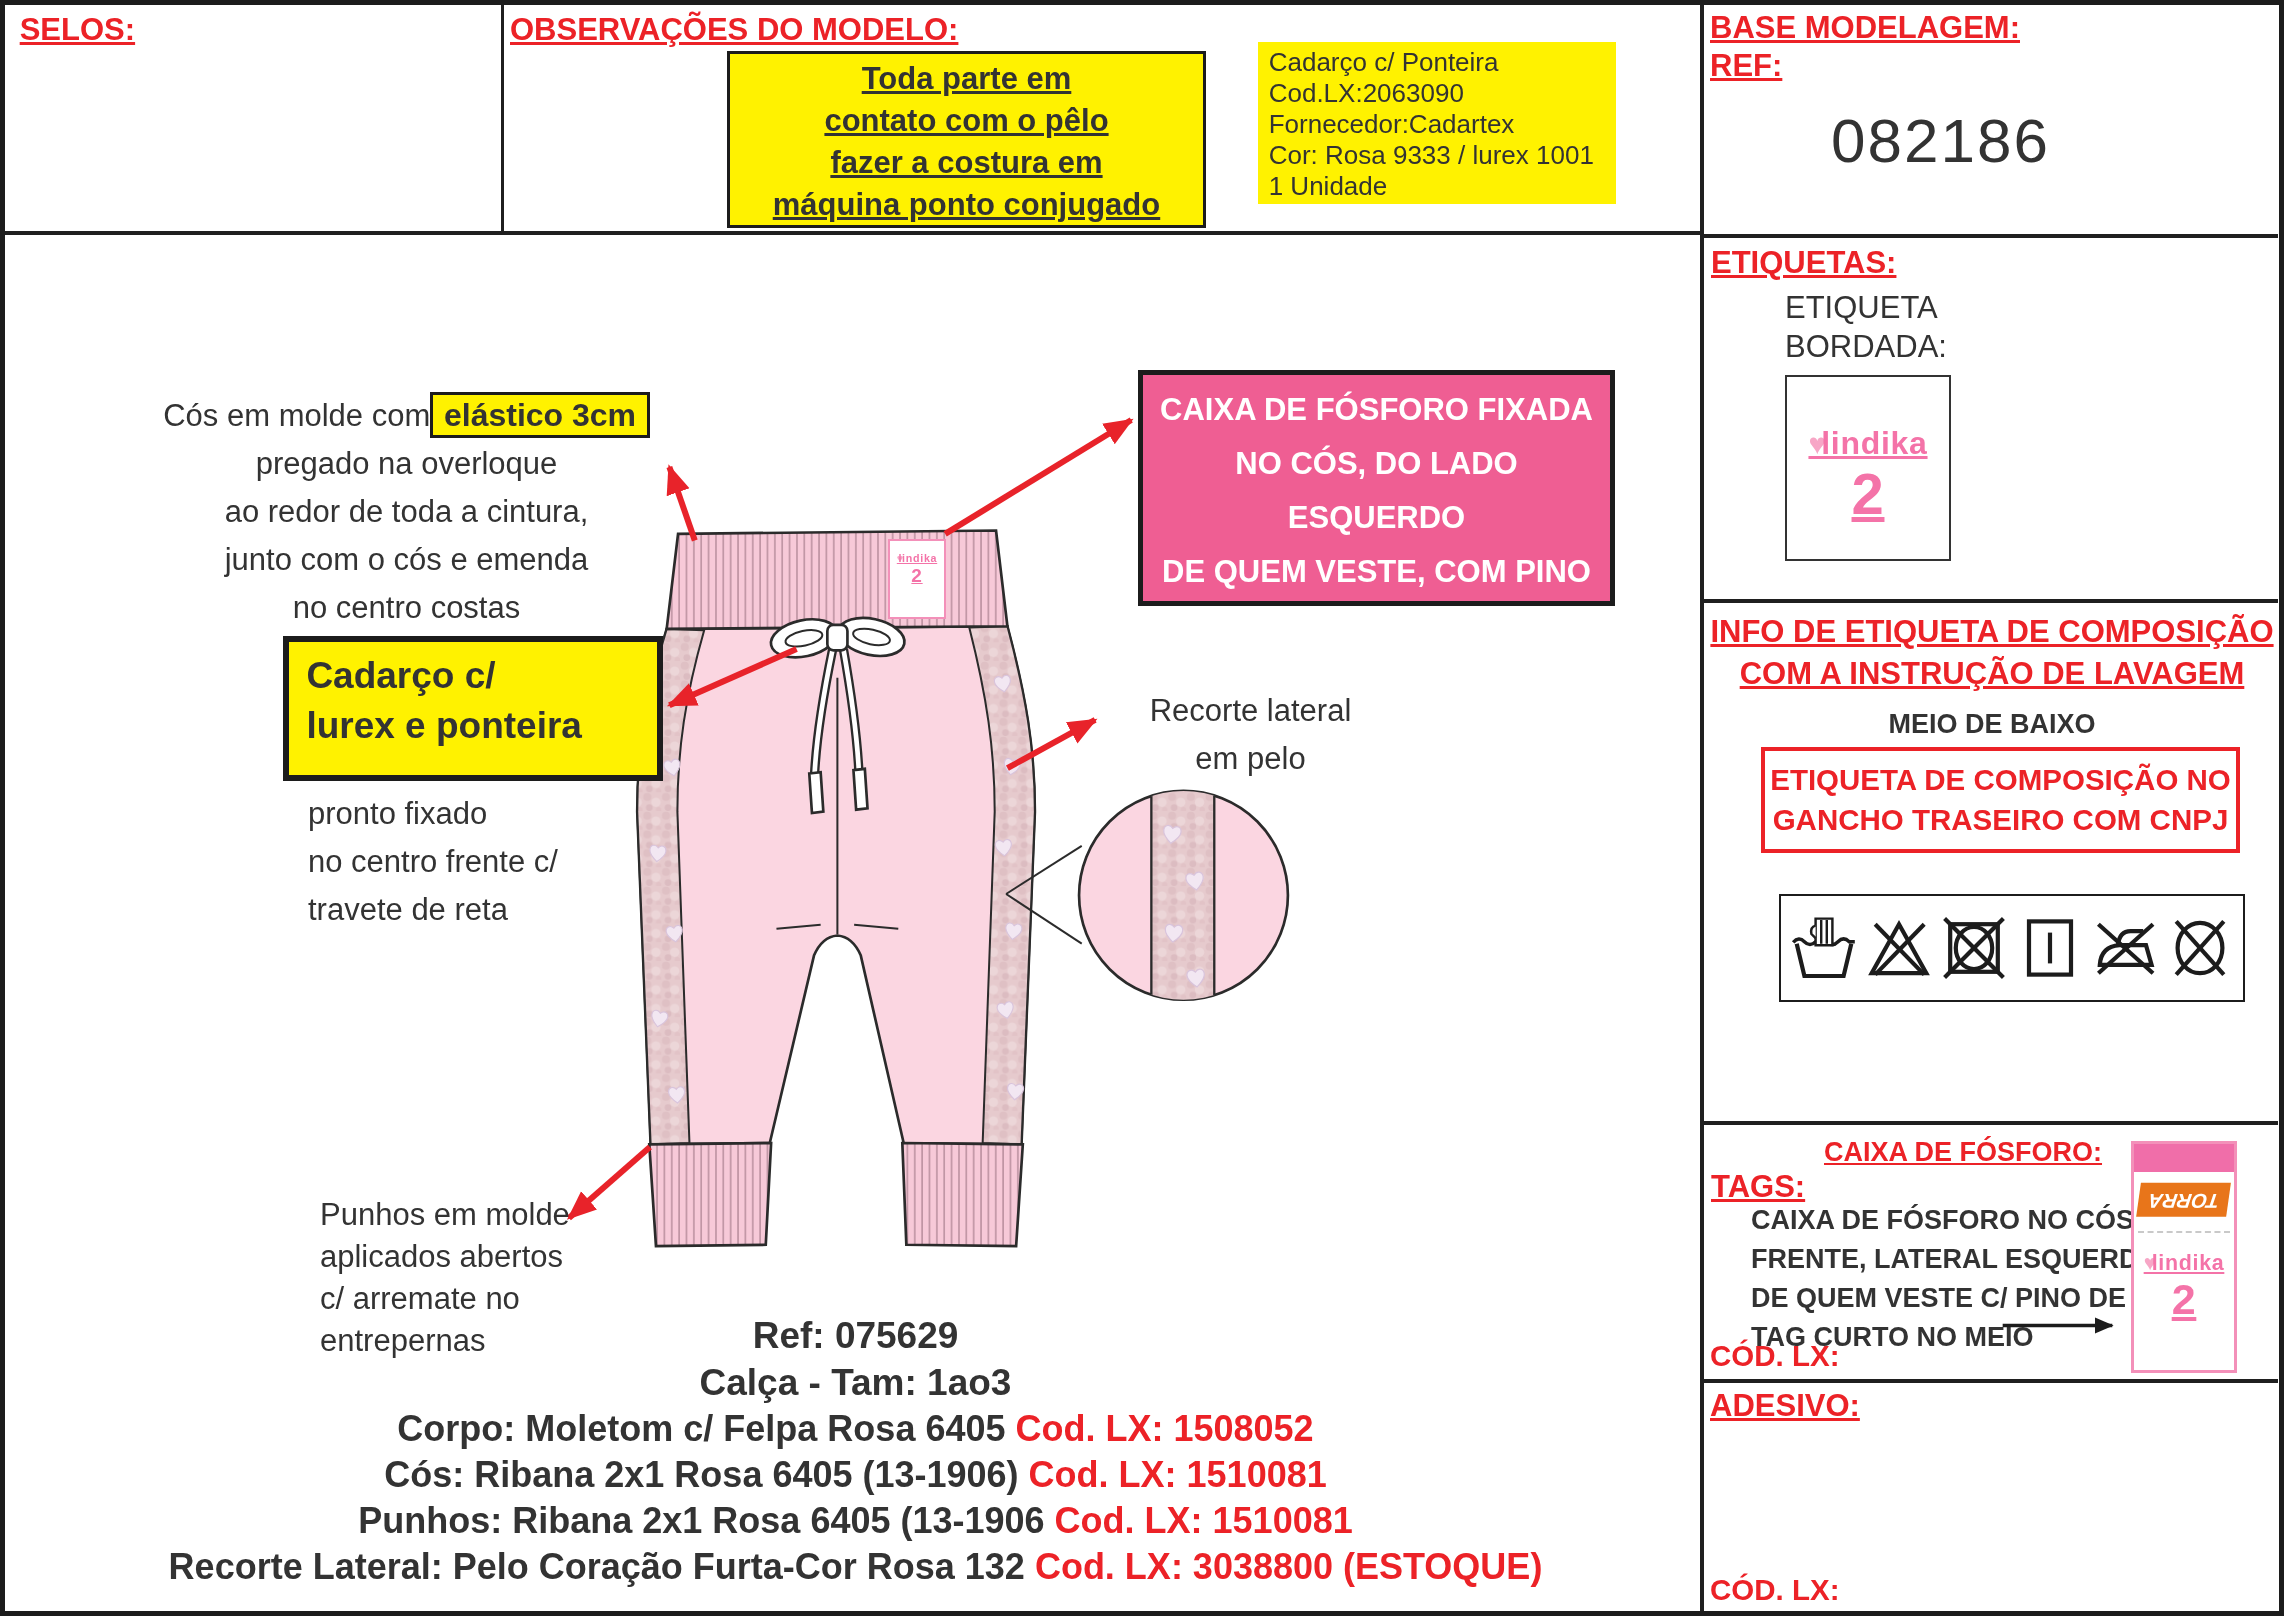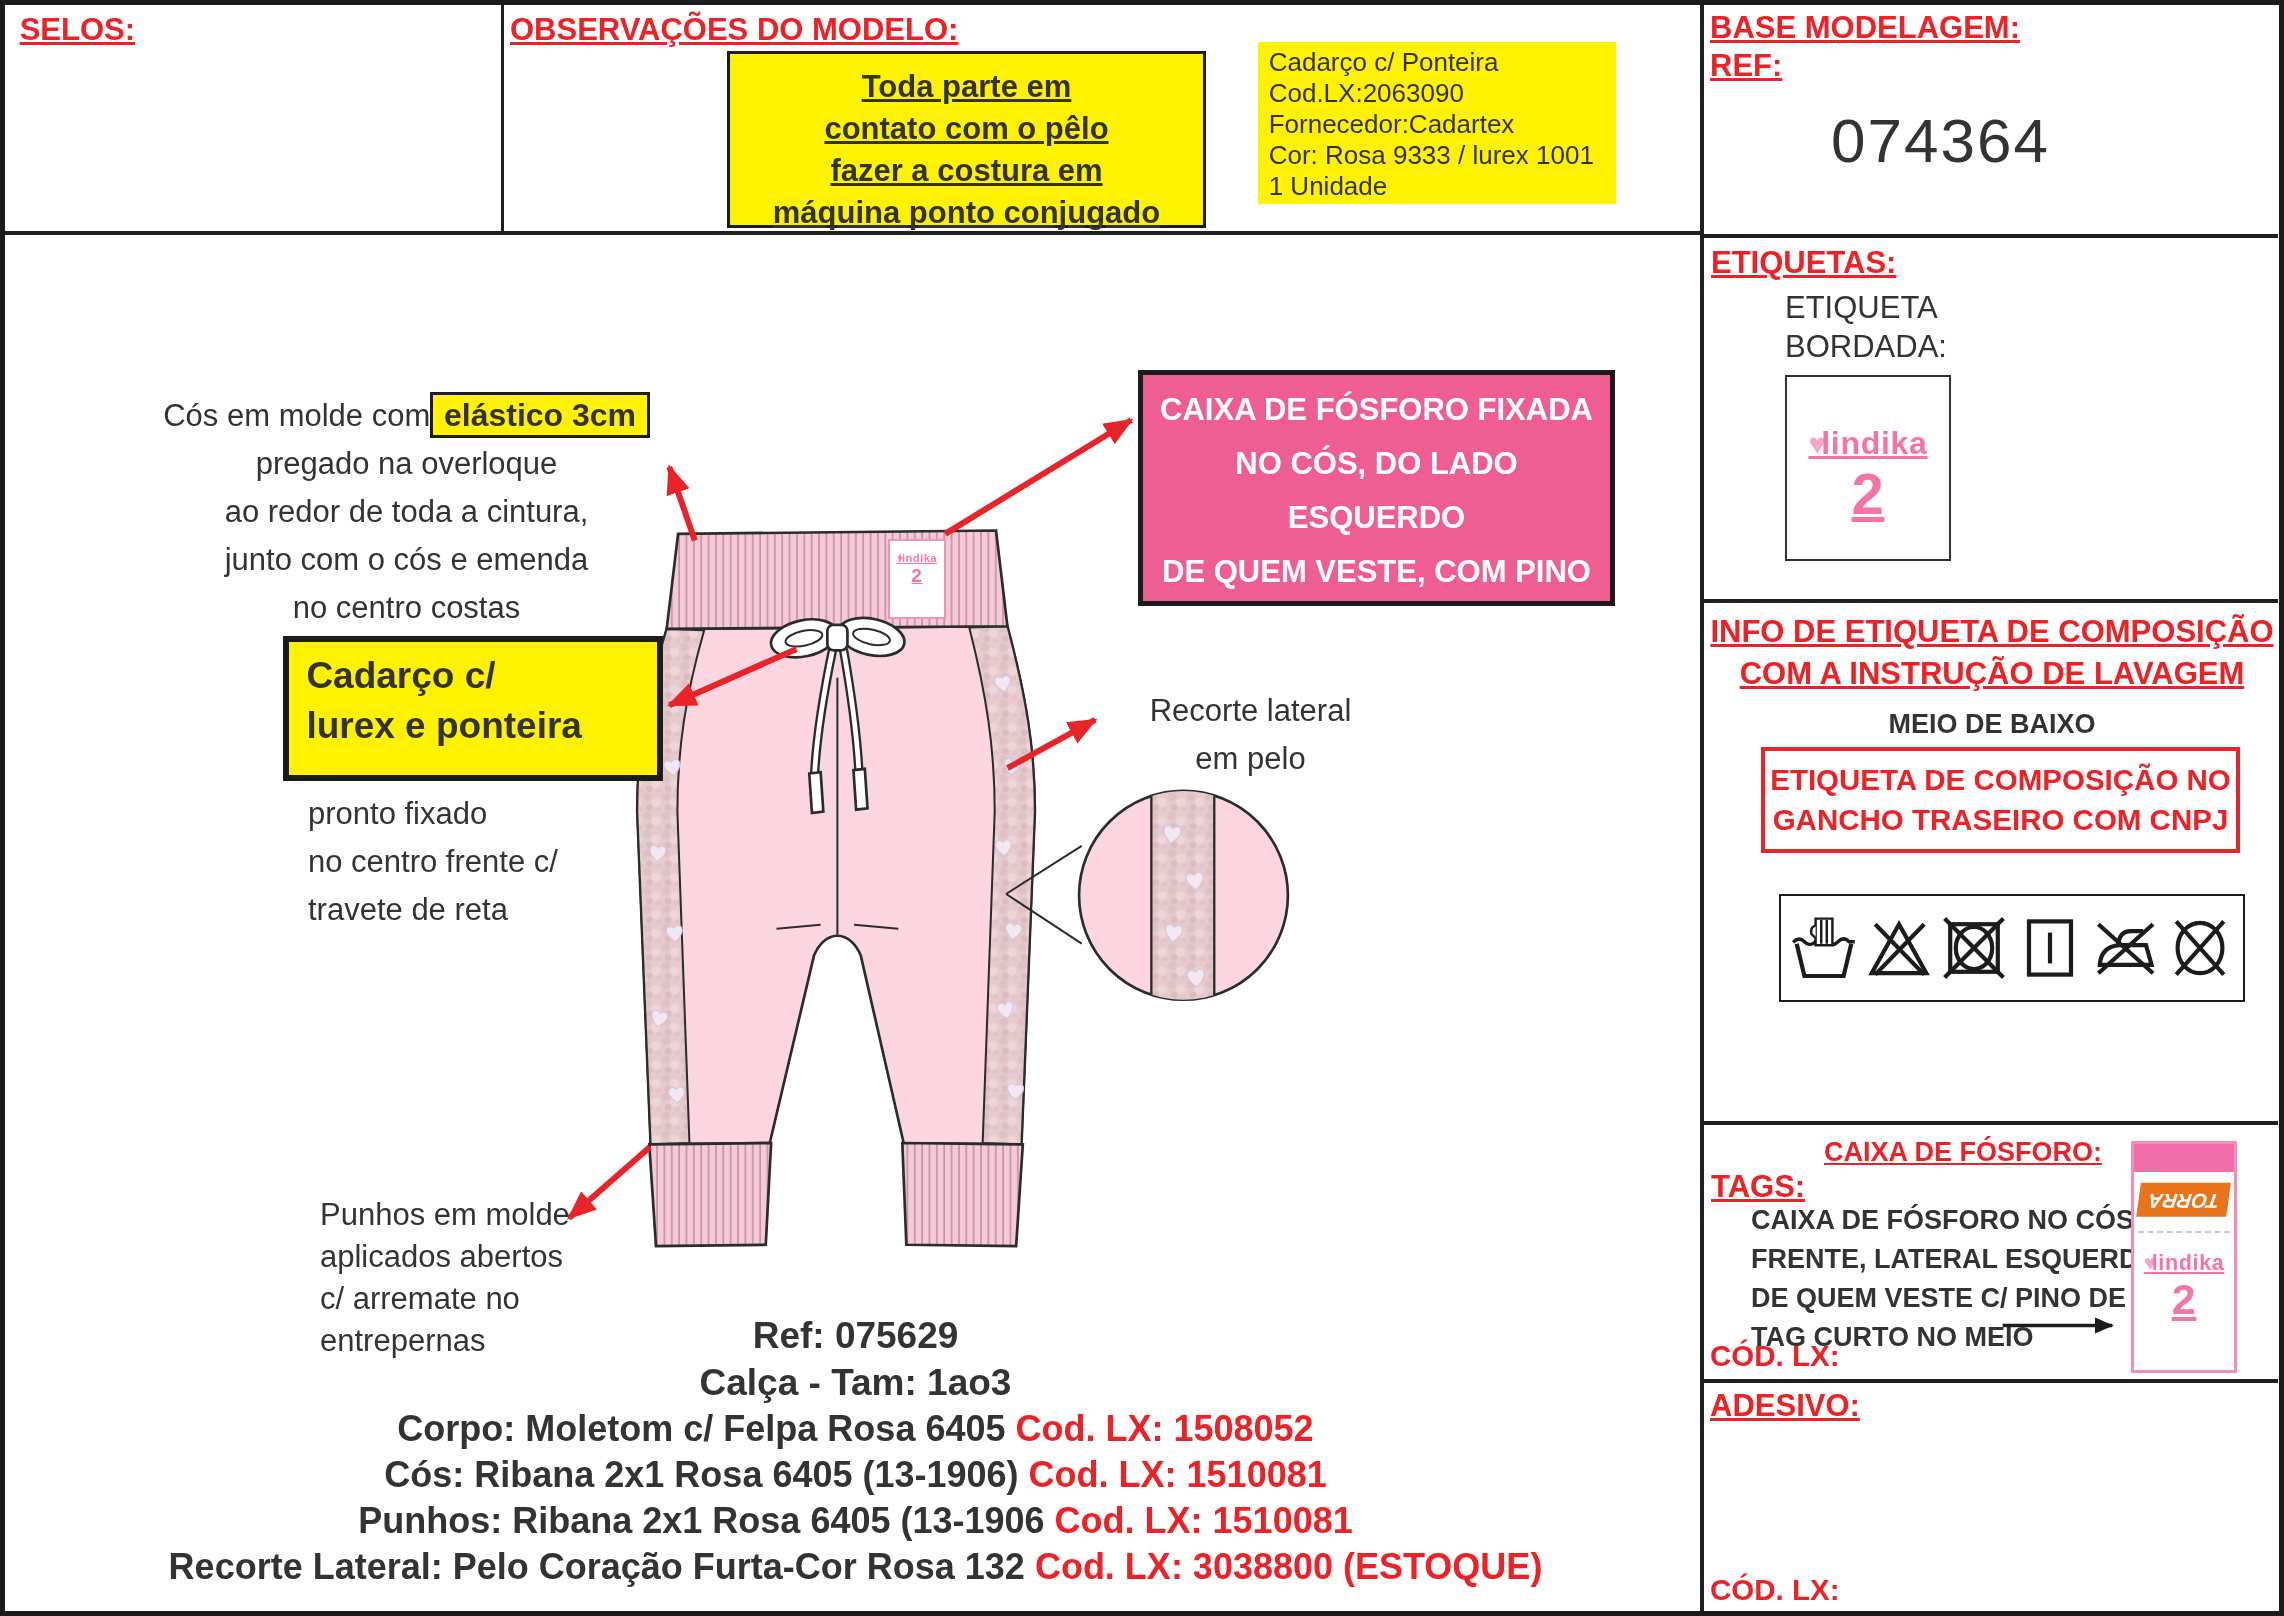--- a/index.html
+++ b/index.html
@@ -30,38 +30,38 @@
   <div class="line" style="left:0;top:226px;width:1695px;height:4px;"></div>
   <div class="line" style="left:1695px;top:0;width:4px;height:1606px;"></div>
   <div class="line" style="left:1699px;top:229px;width:574px;height:4px;"></div>
   <div class="line" style="left:1699px;top:594px;width:574px;height:4px;"></div>
   <div class="line" style="left:1699px;top:1116px;width:574px;height:4px;"></div>
   <div class="line" style="left:1699px;top:1374px;width:574px;height:4px;"></div>
 
   <div class="abs redlab" style="left:14.7px;top:6.7px;font-size:31px;">SELOS:</div>
   <div class="abs redlab" style="left:505px;top:6.7px;font-size:31px;">OBSERVAÇÕES DO MODELO:</div>
 
-  <div class="abs ybox ctr" style="left:722px;top:46px;width:479px;height:177px;border:3.3px solid #1c1c1c;font-size:31px;font-weight:bold;line-height:42px;padding-top:12px;">
+  <div class="abs ybox ctr" style="left:722px;top:46px;width:479px;height:177px;border:3.3px solid #1c1c1c;font-size:31px;font-weight:bold;line-height:42px;padding-top:4px;">
     <div><span style="text-decoration:underline;">Toda parte em</span></div>
     <div><span style="text-decoration:underline;">contato com o pêlo</span></div>
     <div><span style="text-decoration:underline;">fazer a costura em</span></div>
     <div><span style="text-decoration:underline;">máquina ponto conjugado</span></div>
   </div>
 
   <div class="abs ybox" style="left:1253px;top:37px;width:358px;height:162px;font-size:26px;line-height:31px;padding:5.4px 10.7px;">
     <div>Cadarço c/ Ponteira</div>
     <div>Cod.LX:2063090</div>
     <div>Fornecedor:Cadartex</div>
     <div>Cor: Rosa 9333 / lurex 1001</div>
     <div>1 Unidade</div>
   </div>
 
   <div class="abs redlab" style="left:1705px;top:5.4px;font-size:31px;">BASE MODELAGEM:</div>
   <div class="abs redlab" style="left:1705px;top:43px;font-size:31px;">REF:</div>
-  <div class="abs blk" style="left:1768px;top:100px;width:335px;text-align:center;font-size:62px;letter-spacing:2px;">074364</div>
+  <div class="abs blk" style="left:1768px;top:100px;width:335px;text-align:center;font-size:62px;letter-spacing:2px;">082186</div>
 
   <svg class="abs" style="left:0;top:0;" width="2284" height="1616" viewBox="0 0 3411 2414">
     <defs>
       <pattern id="rib" width="11" height="12" patternUnits="userSpaceOnUse">
         <rect width="11" height="12" fill="#F7C9D8"></rect>
         <rect x="4.4" width="2.4" height="12" fill="#9d7583" opacity="0.65"></rect>
       </pattern>
       <pattern id="fuzz" width="28" height="28" patternUnits="userSpaceOnUse">
         <rect width="28" height="28" fill="#E6CACD"></rect>
         <circle cx="7" cy="7" r="6" fill="#DFC0C4"></circle>

